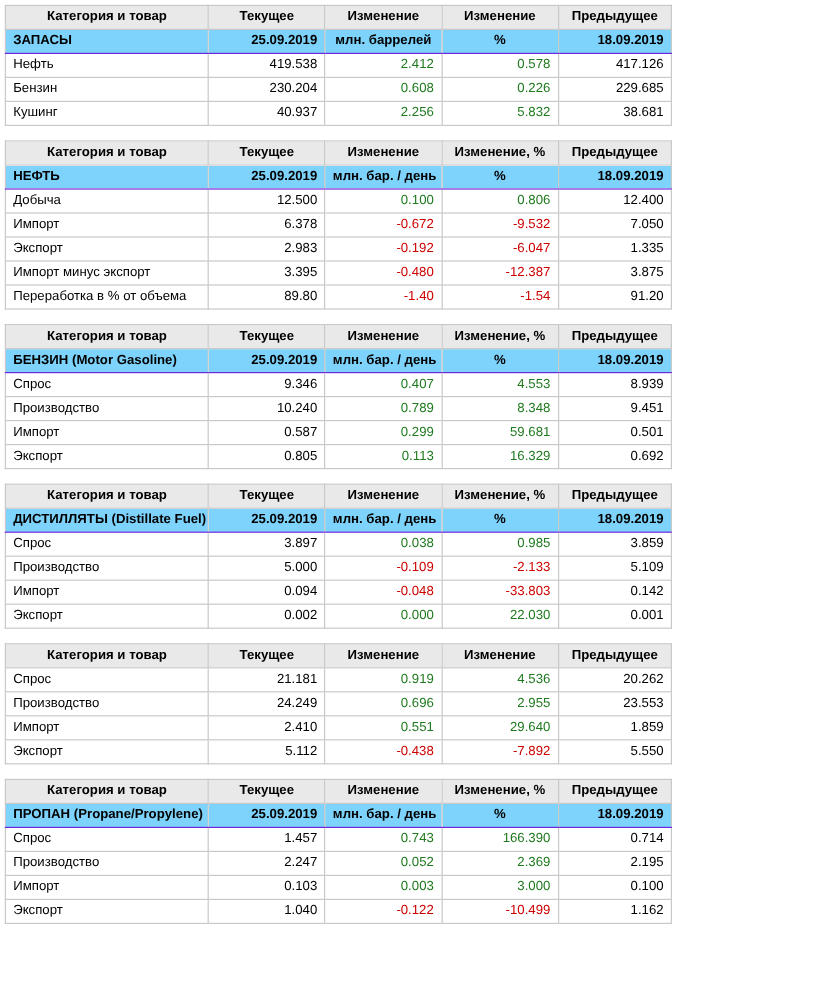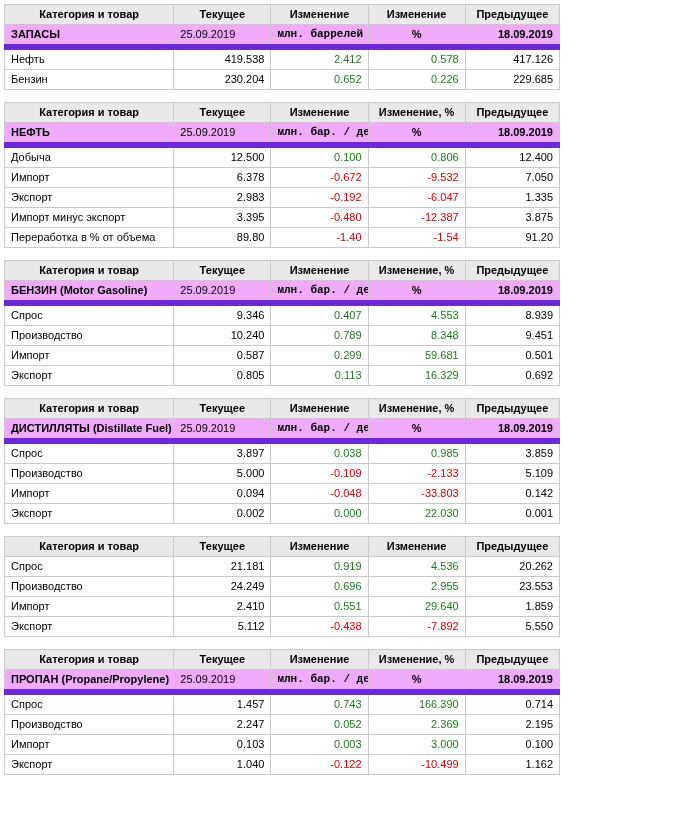--- a/index.html
+++ b/index.html
@@ -36,27 +36,27 @@
     white-space: nowrap;
   }
   thead th {
     background: #e9e9e9;
     font-weight: bold;
     color: #000;
     border-bottom: 1px solid #b5b5b5;
   }
   thead th.c0 { text-align: center; }
   tr.subhead td {
-    background: #f0abfc;
+    background: #7dd3fc;
     font-weight: bold;
-    border-bottom: 6px solid #6d28d9;
+    border-bottom: 1px solid #6d28d9;
   }
   tr.subhead td.c0 { text-align: left; }
-  tr.subhead td.c1 { text-align: left; font-weight: normal; }
-  tr.subhead td.c2 { text-align: center; font-weight: bold; font-family: Liberation Mono, monospace; }
+  tr.subhead td.c1 { text-align: right; font-weight: bold; }
+  tr.subhead td.c2 { text-align: center; font-weight: bold; }
   tr.subhead td.c3 { text-align: center; font-weight: bold; }
   tr.subhead td.c4 { text-align: right; font-weight: bold; }
   tbody td.c0 { text-align: left; }
   tbody td.c1, tbody td.c2, tbody td.c3, tbody td.c4 { text-align: right; }
   .pos { color: #1f7a1f; }
   .neg { color: #cc0000; }
   .neu { color: #000000; }
   col.w0 { width: 30.5%; }
   col.w1 { width: 17.5%; }
   col.w2 { width: 17.5%; }
@@ -95,23 +95,30 @@
         <tr>
           <td class="c0 neu">Нефть</td>
           <td class="c1 neu">419.538</td>
           <td class="c2 pos">2.412</td>
           <td class="c3 pos">0.578</td>
           <td class="c4 neu">417.126</td>
         </tr>
         <tr>
           <td class="c0 neu">Бензин</td>
           <td class="c1 neu">230.204</td>
-          <td class="c2 pos">0.652</td>
+          <td class="c2 pos">0.608</td>
           <td class="c3 pos">0.226</td>
           <td class="c4 neu">229.685</td>
+        </tr>
+        <tr>
+          <td class="c0 neu">Кушинг</td>
+          <td class="c1 neu">40.937</td>
+          <td class="c2 pos">2.256</td>
+          <td class="c3 pos">5.832</td>
+          <td class="c4 neu">38.681</td>
         </tr>
       </tbody>
     </table>
     <table class="rep">
       <colgroup>
         <col class="w0">
         <col class="w1">
         <col class="w2">
         <col class="w3">
         <col class="w4">

